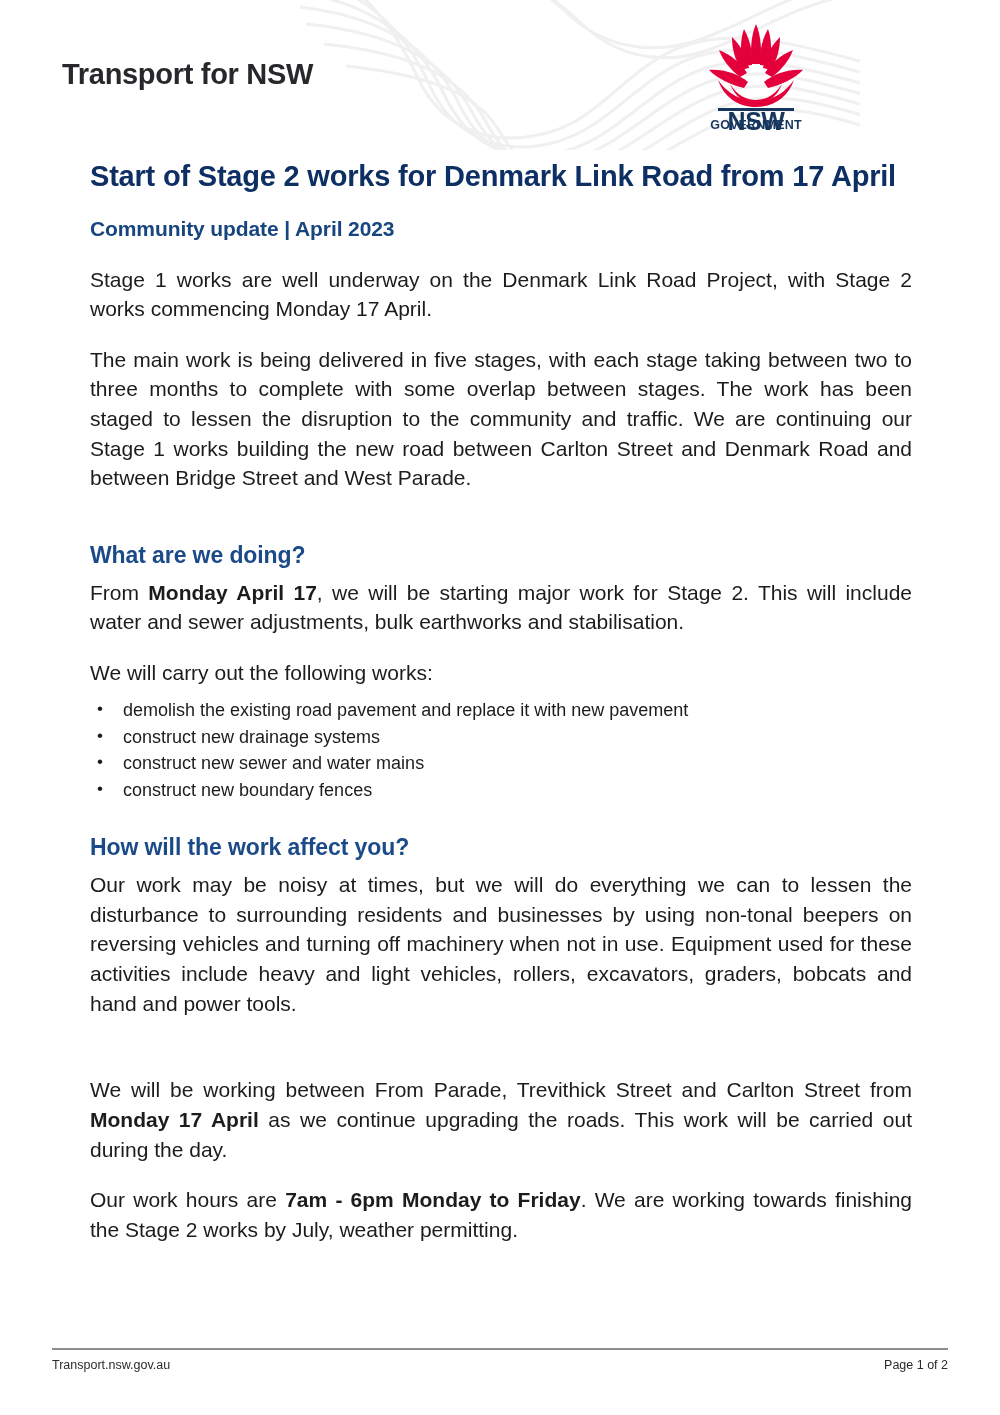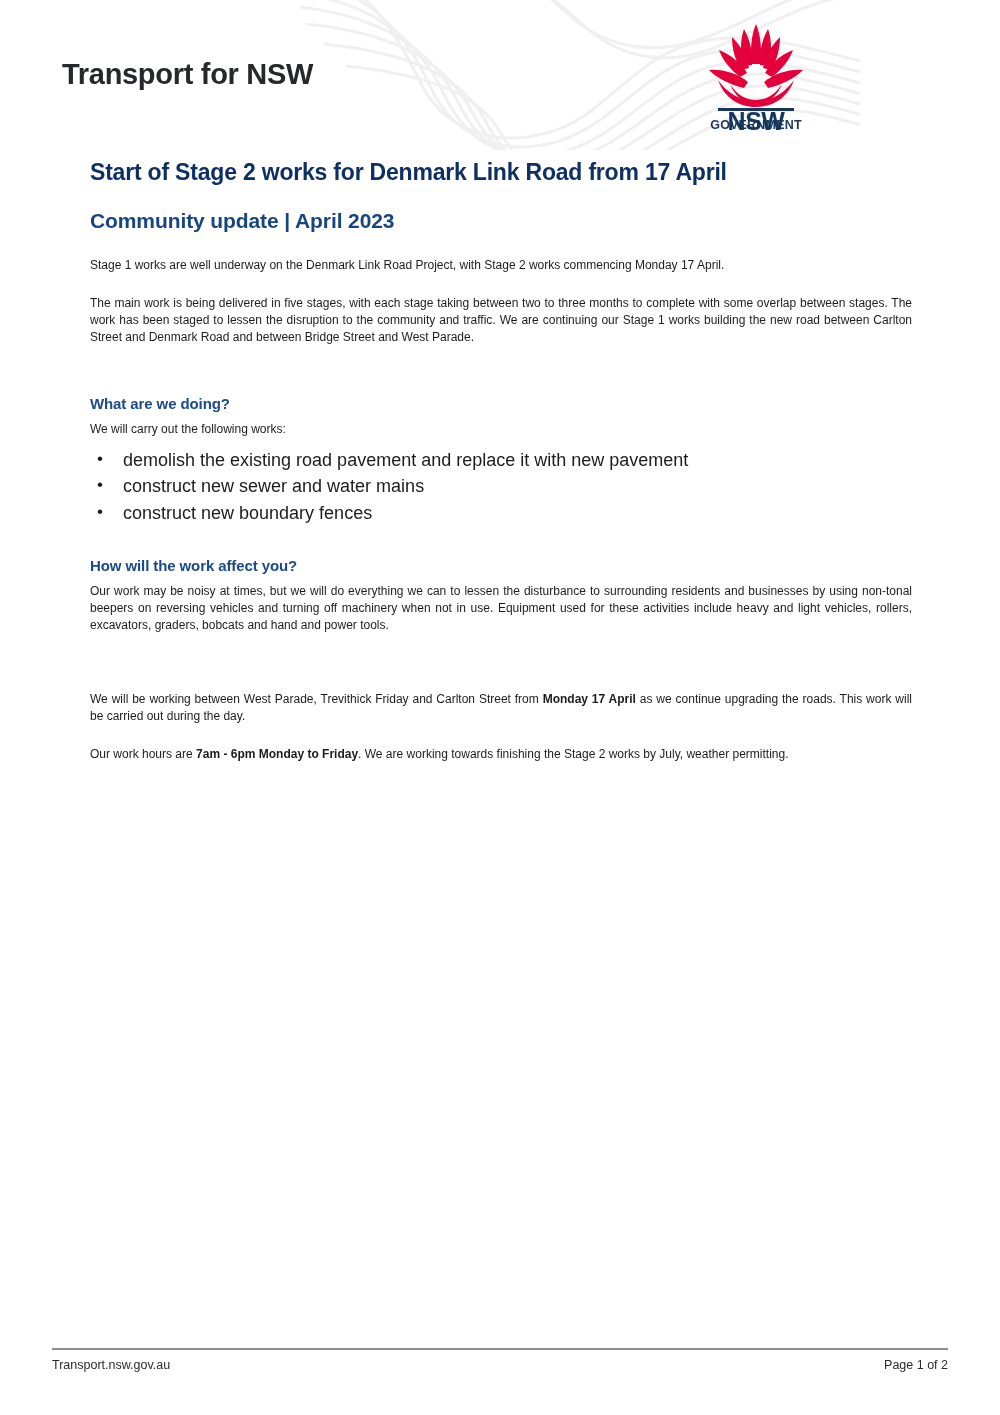--- a/index.html
+++ b/index.html
@@ -61,46 +61,46 @@
 
   
   .content {
     position: absolute;
     left: 90px;
     top: 158px;
     width: 822px;
   }
 
   .doc-title {
-    font-size: 23px;
+    font-size: 29px;
     font-weight: bold;
     line-height: 1.26;
     color: #0d2f63;
     letter-spacing: -0.2px;
     margin-bottom: 22px;
   }
 
   .doc-subtitle {
     font-size: 21px;
     font-weight: bold;
     color: #17457f;
     letter-spacing: -0.1px;
     margin-bottom: 24px;
   }
 
   .section-heading {
-    font-size: 15px;
+    font-size: 23px;
     font-weight: bold;
     color: #1b4a88;
     margin-bottom: 9px;
     letter-spacing: -0.1px;
   }
 
   p.body {
-    font-size: 12px;
+    font-size: 21px;
     line-height: 1.41;
     color: #1c1c1c;
     text-align: justify;
     margin-bottom: 21px;
   }
 
   p.body.tight { margin-bottom: 10px; }
 
   p.body b { font-weight: bold; }
 
@@ -216,40 +216,42 @@
     <h2 class="doc-subtitle">Community update | April 2023</h2>
 
     <p class="body">Stage 1 works are well underway on the Denmark Link Road Project, with Stage 2 works commencing Monday 17 April.</p>
 
     <p class="body">The main work is being delivered in five stages, with each stage taking between two to three months to complete with some overlap between stages. The work has been staged to lessen the disruption to the community and traffic. We are continuing our Stage 1 works building the new road between Carlton Street and Denmark Road and between Bridge Street and West Parade.</p>
 
     <div class="gap-md"></div>
 
     <h3 class="section-heading">What are we doing?</h3>
 
+    <p class="body"><span>From </span><b>Monday April 17</b><span>, we will be starting major work for Stage 2. This will include water and sewer adjustments, bulk earthworks and stabilisation.</span></p>
 
 
     <p class="body tight">We will carry out the following works:</p>
 
     <ul class="works">
       <li>demolish the existing road pavement and replace it with new pavement</li>
+      <li>construct new drainage systems</li>
       <li>construct new sewer and water mains</li>
       <li>construct new boundary fences</li>
     </ul>
 
     <div class="gap-sm"></div>
 
     <h3 class="section-heading">How will the work affect you?</h3>
 
     <p class="body">Our work may be noisy at times, but we will do everything we can to lessen the disturbance to surrounding residents and businesses by using non-tonal beepers on reversing vehicles and turning off machinery when not in use. Equipment used for these activities include heavy and light vehicles, rollers, excavators, graders, bobcats and hand and power tools.</p>
 
     <div class="gap-lg"></div>
 
 
-    <p class="body"><span>We will be working between West Parade, Trevithick Friday and Carlton Street from </span><b>Monday 17 April</b><span> as we continue upgrading the roads. This work will be carried out during the day.</span></p>
+    <p class="body"><span>We will be working between From Parade, Trevithick Street and Carlton Street from </span><b>Monday 17 April</b><span> as we continue upgrading the roads. This work will be carried out during the day.</span></p>
 
     <p class="body"><span>Our work hours are </span><b>7am - 6pm Monday to Friday</b><span>. We are working towards finishing the Stage 2 works by July, weather permitting.</span></p>
 
   </div>
 
   <div class="footer">
     <div class="footer-rule"></div>
     <div class="footer-row">
       <span>Transport.nsw.gov.au</span>
       <span>Page 1 of 2</span>

